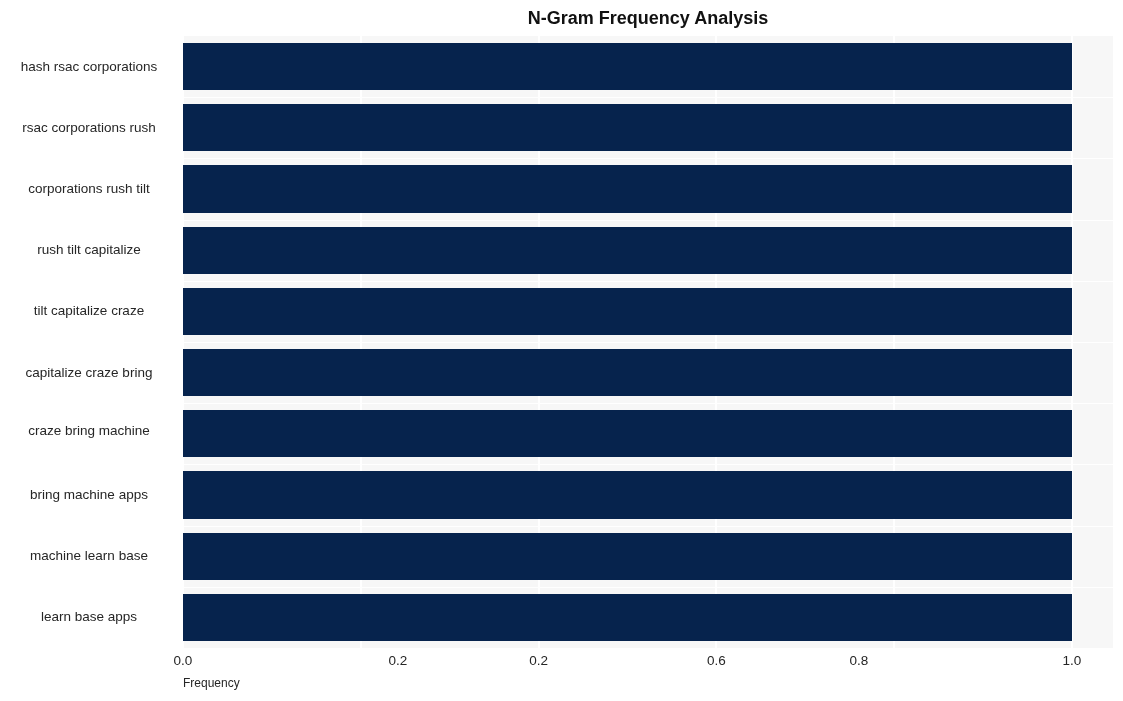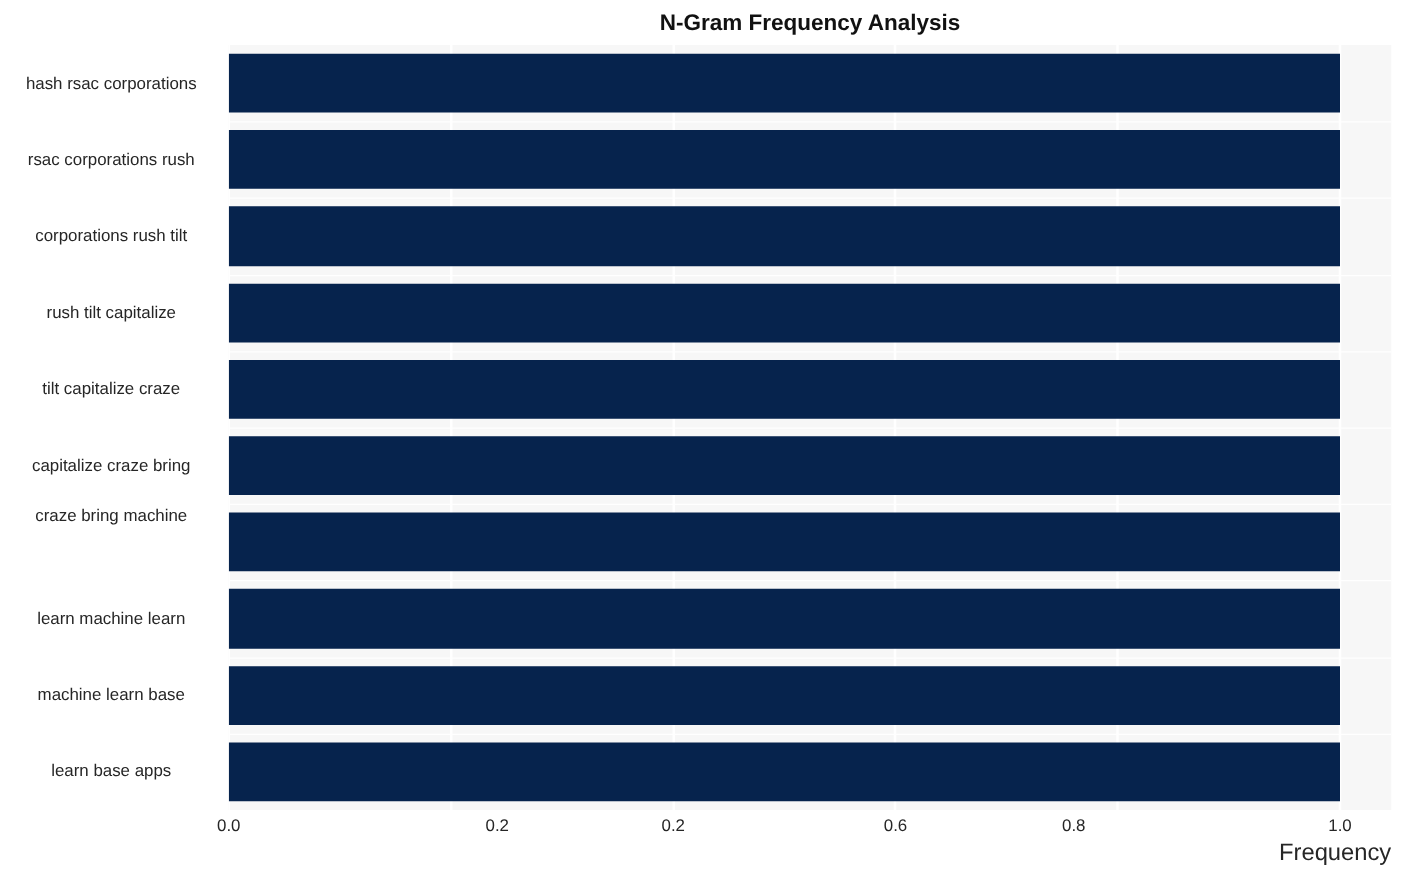--- a/index.html
+++ b/index.html
@@ -100,22 +100,22 @@
     color: #262626;
     transform: translateX(-50%);
     white-space: nowrap;
     line-height: 16px;
   }
   .xaxis-title {
     position: absolute;
     left: 183px;
     top: 675px;
     width: 930px;
-    text-align: right;
-    font-size: 19px;
+    text-align: left;
+    font-size: 12px;
     color: #262626;
     line-height: 16px;
     white-space: nowrap;
   }
 </style>
 </head>
 <body>
 
 <div id="chart-root">
 
@@ -155,22 +155,22 @@
       </div>
   </div>
 
   <div class="ylabels" id="ylabels">
       <div class="ylabel" style="top: 22.6px;">hash rsac corporations</div>
       <div class="ylabel" style="top: 83.8px;">rsac corporations rush</div>
       <div class="ylabel" style="top: 145px;">corporations rush tilt</div>
       <div class="ylabel" style="top: 206.2px;">rush tilt capitalize</div>
       <div class="ylabel" style="top: 267.4px;">tilt capitalize craze</div>
       <div class="ylabel" style="top: 328.6px; margin-left: 36px;">capitalize craze bring</div>
-      <div class="ylabel" style="top: 369px; margin-left: 40px;">craze bring machine</div>
-      <div class="ylabel" style="top: 451px;">learn machine learn</div>
+      <div class="ylabel" style="top: 387px; margin-left: 40px;">craze bring machine</div>
+      <div class="ylabel" style="top: 451px;">bring machine apps</div>
       <div class="ylabel" style="top: 512.2px;">machine learn base</div>
       <div class="ylabel" style="top: 573.4px;">learn base apps</div>
     </div>
 
   <div id="xticks">
       <div class="xtick" style="left: 183px;">0.0</div>
       <div class="xtick" style="left: 360.8px; margin-left: 37px;">0.2</div>
       <div class="xtick" style="left: 538.6px;">0.2</div>
       <div class="xtick" style="left: 716.4px;">0.6</div>
       <div class="xtick" style="left: 859px;">0.8</div>

